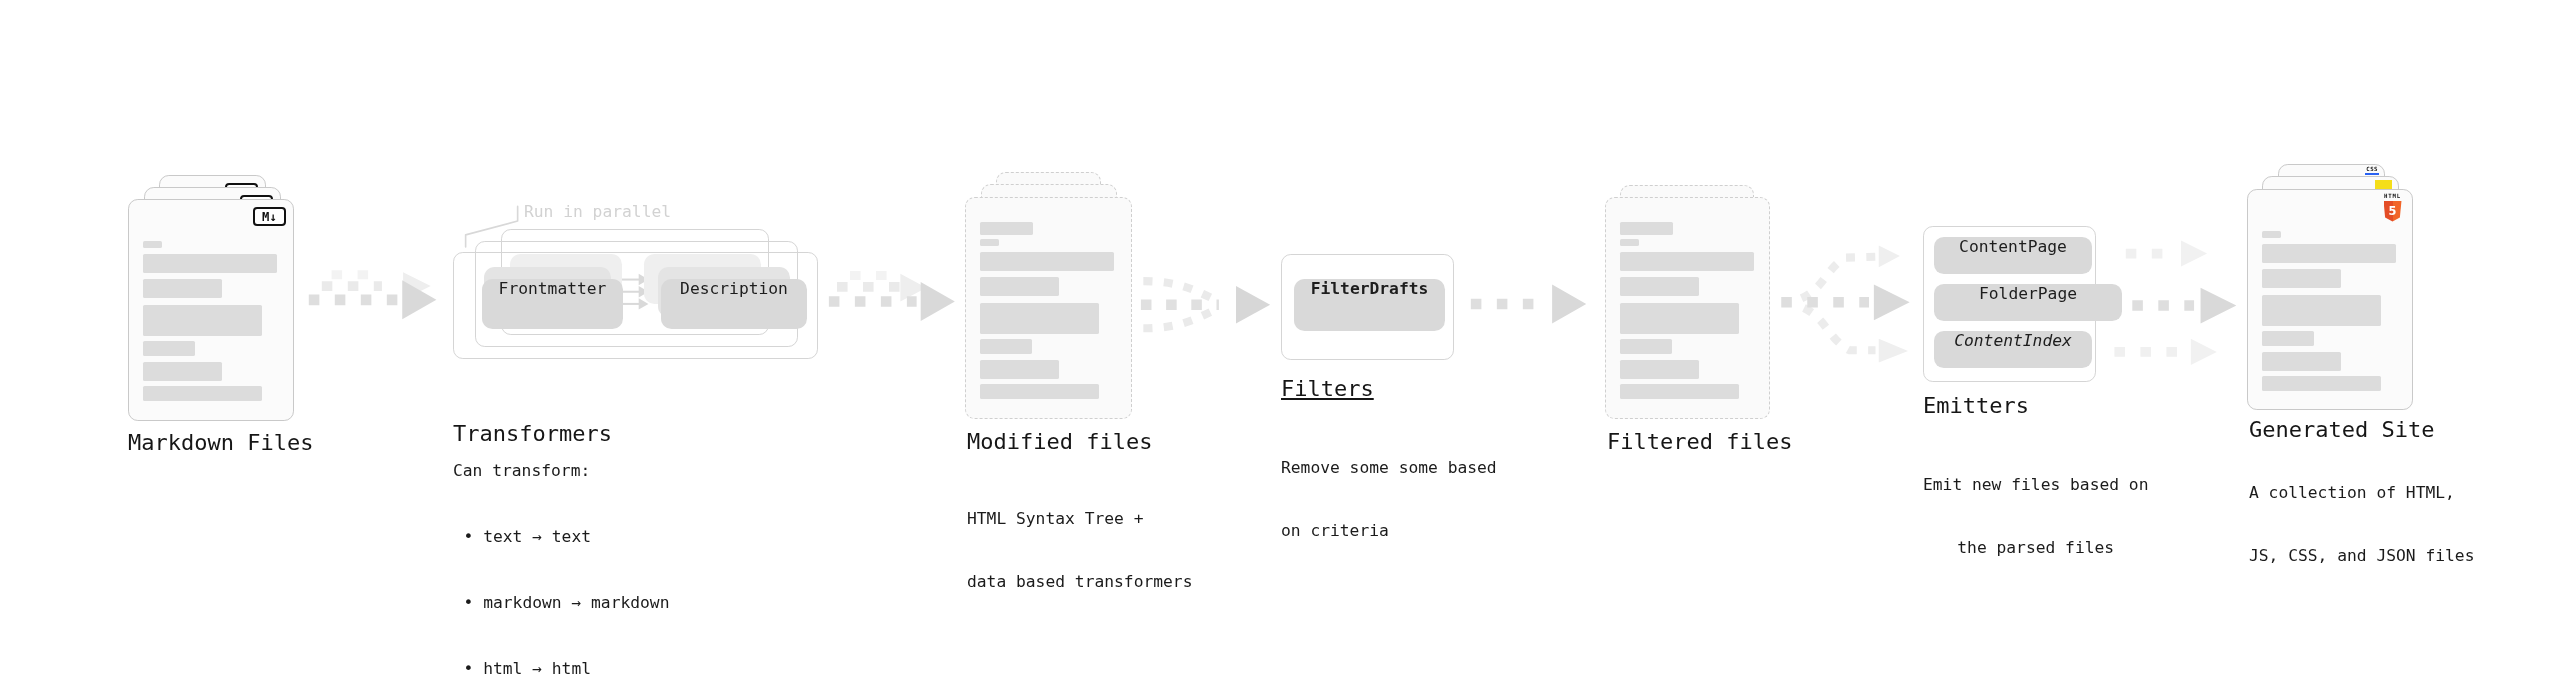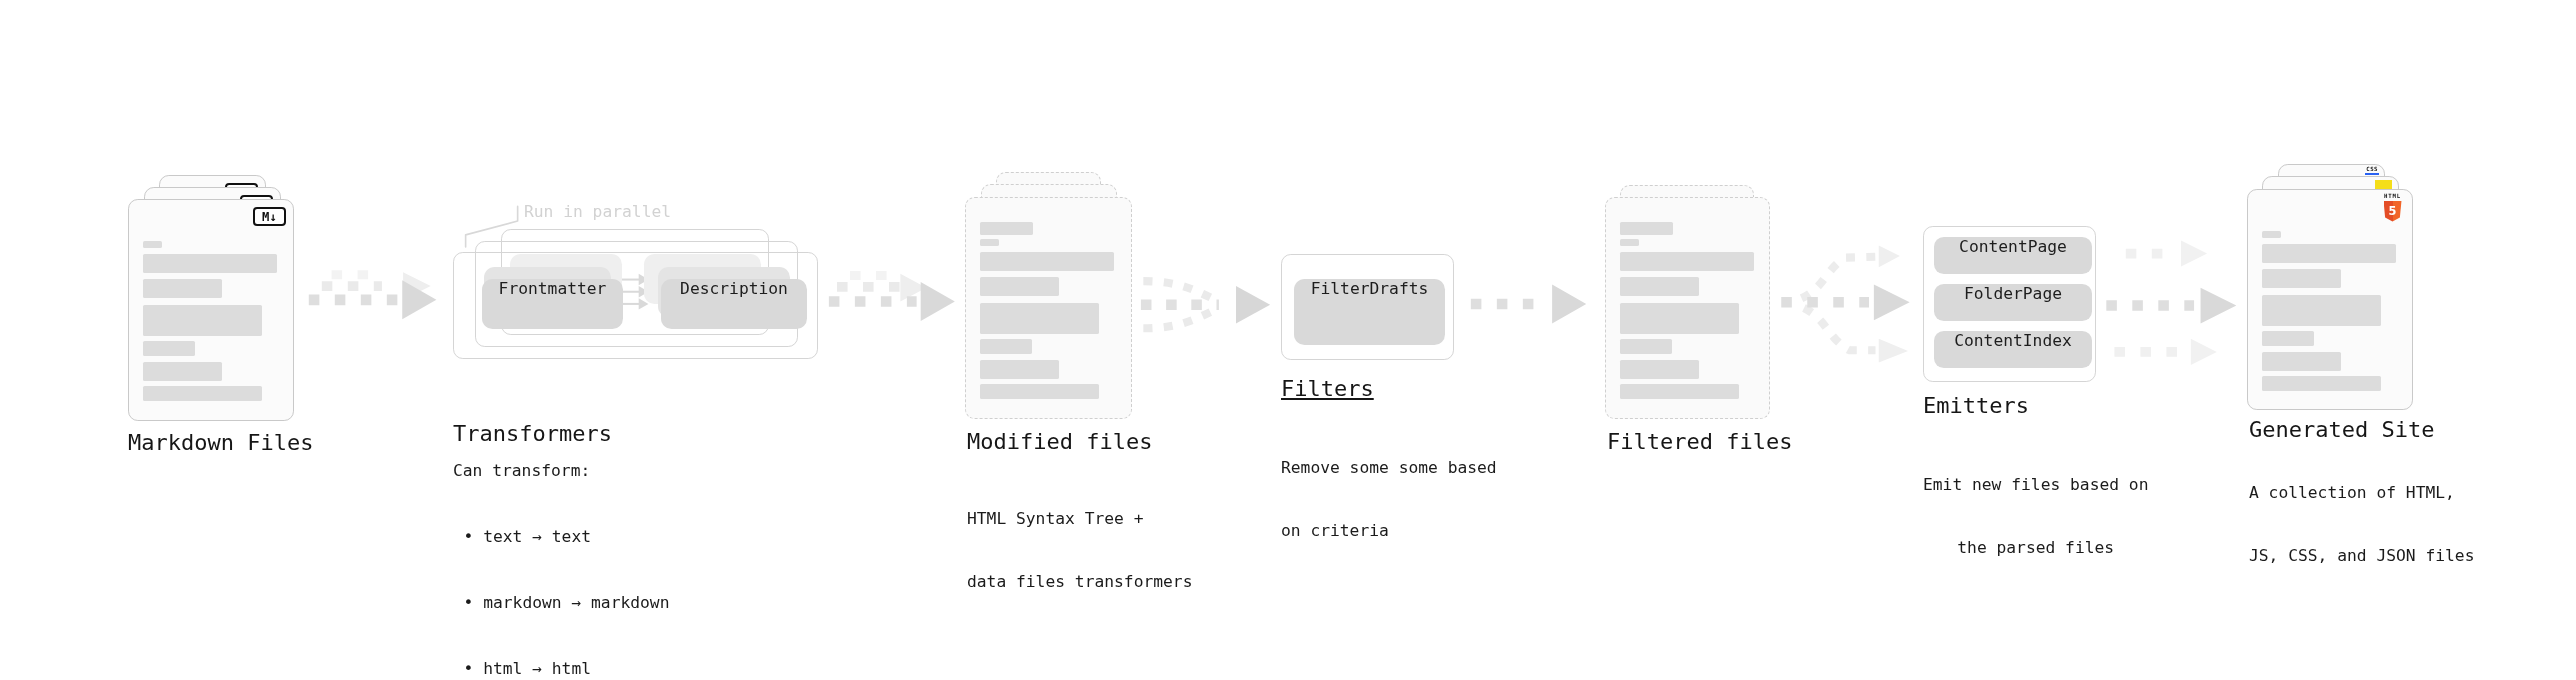--- a/index.html
+++ b/index.html
@@ -168,25 +168,25 @@
       <span class="bar"></span>
       <span class="bar"></span>
       <span class="bar"></span>
       <span class="bar"></span>
       <span class="bar"></span>
       <span class="bar"></span>
   </div>
   <div class="h" style="left:967px;top:431px;">Modified files</div>
   <div class="desc" style="left:967px;top:466px;">
     <div>HTML Syntax Tree +</div>
-    <div>data files transformers</div>
+    <div>data based transformers</div>
   </div>
 
   <div class="panel" style="left:1281px;top:254px;width:173px;height:106px;"></div>
-  <div class="gbox" style="left:1294px;top:279px;width:151px;height:66px;"><span>FilterDrafts</span></div>
+  <div class="gbox" style="left:1294px;top:279px;width:151px;height:52px;font-weight:bold;"><span>FilterDrafts</span></div>
   <div class="h" style="left:1281px;top:378px;text-decoration:underline;">Filters</div>
   <div class="desc" style="left:1281px;top:415px;">
     <div>Remove some some based</div>
     <div>on criteria</div>
   </div>
 
   <div class="doc dashed" style="left:1620px;top:185px;width:134px;"></div>
   <div class="doc dashed" style="left:1605px;top:197px;width:165px;">
     <span class="bar"></span>
       <span class="bar"></span>
@@ -194,22 +194,22 @@
       <span class="bar"></span>
       <span class="bar"></span>
       <span class="bar"></span>
       <span class="bar"></span>
       <span class="bar"></span>
   </div>
   <div class="h" style="left:1607px;top:431px;">Filtered files</div>
 
   <div class="panel" style="left:1923px;top:226px;width:173px;height:156px;"></div>
   <div class="gbox" style="left:1934px;top:237px;width:158px;height:37px;border-radius:9.8px;"><span>ContentPage</span></div>
-  <div class="gbox" style="left:1934px;top:284px;width:158px;height:37px;border-radius:9.8px;"><span>FolderPage</span></div>
-  <div class="gbox" style="left:1934px;top:331px;width:158px;height:37px;border-radius:9.8px;"><span>ContentIndex</span></div>
+  <div class="gbox" style="left:1934px;top:284px;width:188px;height:37px;border-radius:9.8px;"><span>FolderPage</span></div>
+  <div class="gbox" style="left:1934px;top:331px;width:158px;height:37px;border-radius:9.8px;font-style:italic;"><span>ContentIndex</span></div>
   <div class="h" style="left:1923px;top:395px;">Emitters</div>
   <div class="desc" style="left:1923px;top:432px;text-align:center;">
     <div>Emit new files based on</div>
     <div>the parsed files</div>
   </div>
 
   <div class="doc" style="left:2278px;top:164px;width:107px;height:221px;">
     <div class="css-badge">
       <div class="css-word">CSS</div>
       <div class="css-bar"></div>

